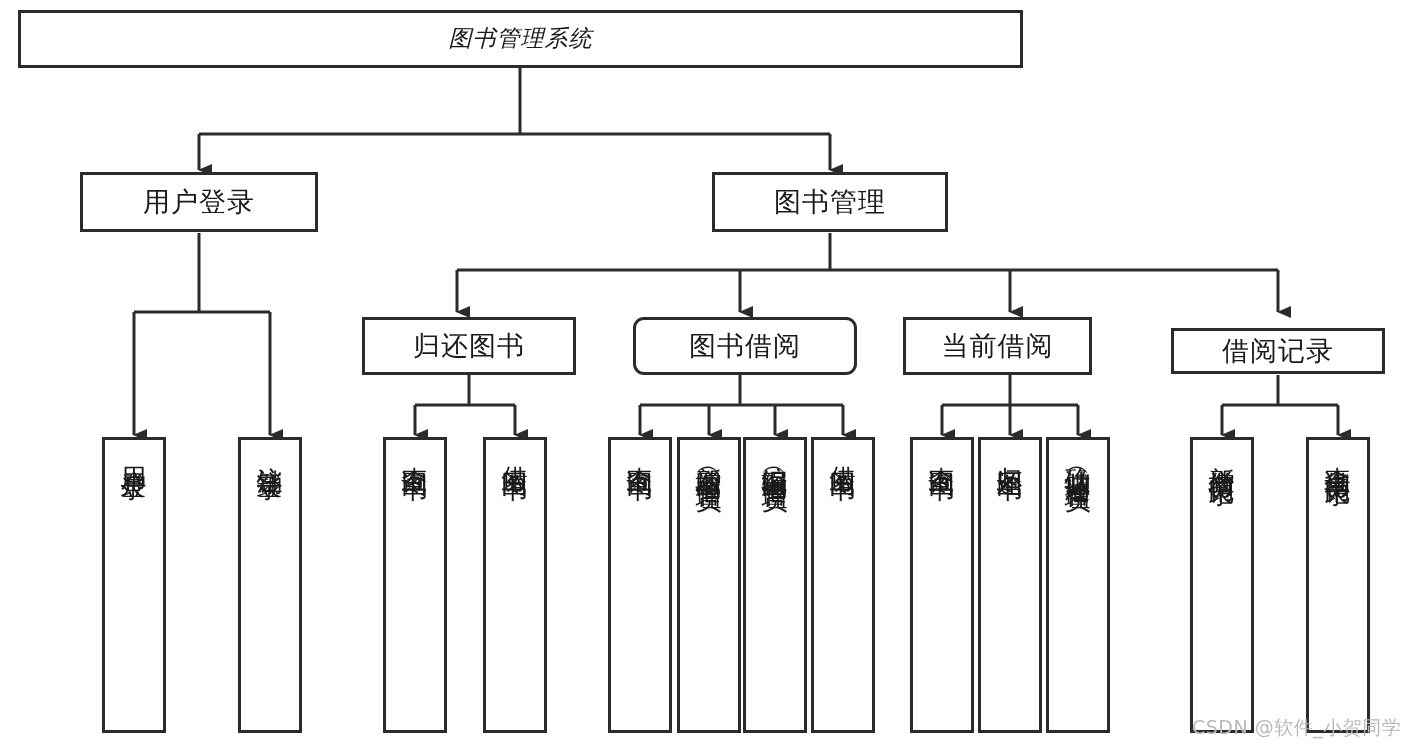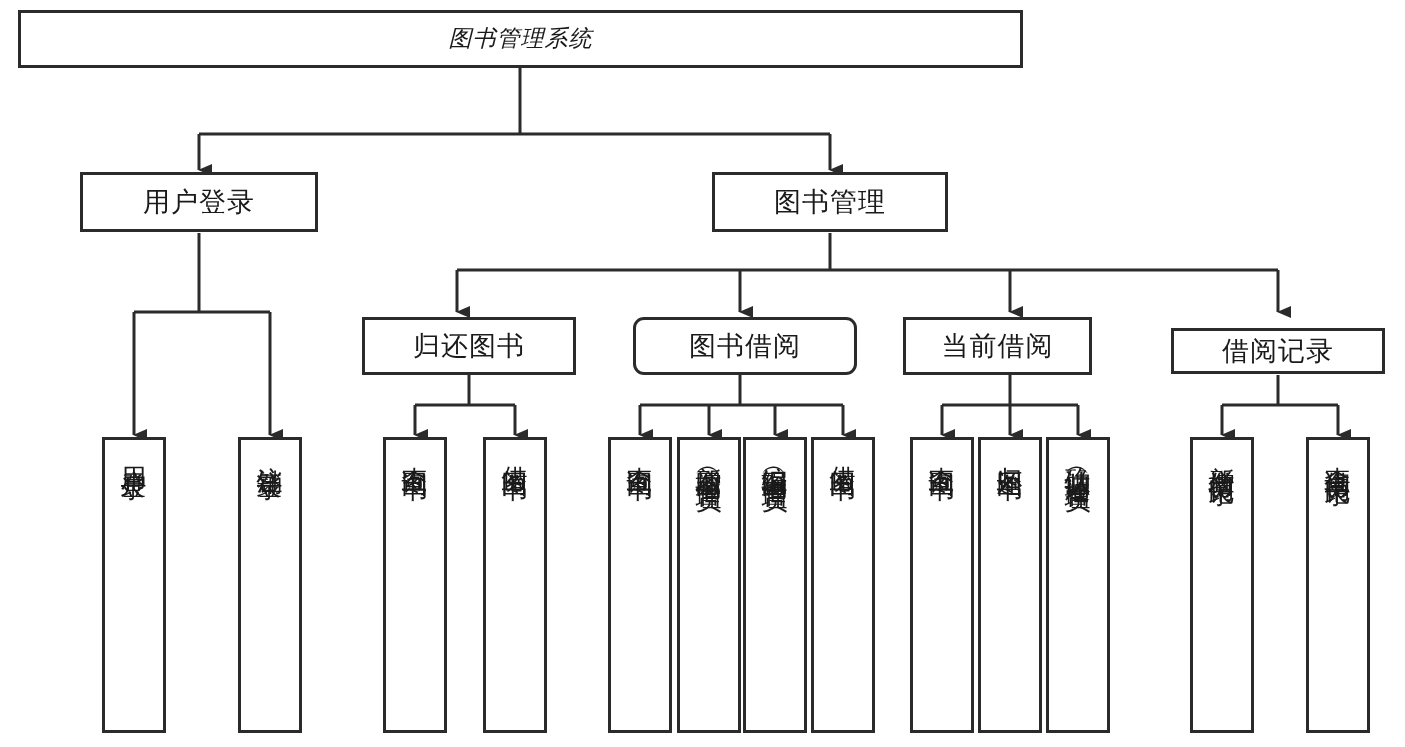--- a/index.html
+++ b/index.html
@@ -187,14 +187,15 @@
     <span class="label">确认归还（管理员）</span>
   </div>
 
   <div class="node vert" style="left:1190px; top:437px; width:64px; height:296px;">
     <span class="label">新增借阅记录</span>
   </div>
   <div class="node vert" style="left:1306px; top:437px; width:64px; height:296px;">
     <span class="label">查询借阅记录</span>
   </div>
 
+  <div class="watermark" style="left:1192px; top:715px;">CSDN @软件_小贺同学</div>
 
 </div>
 
 </body></html>

